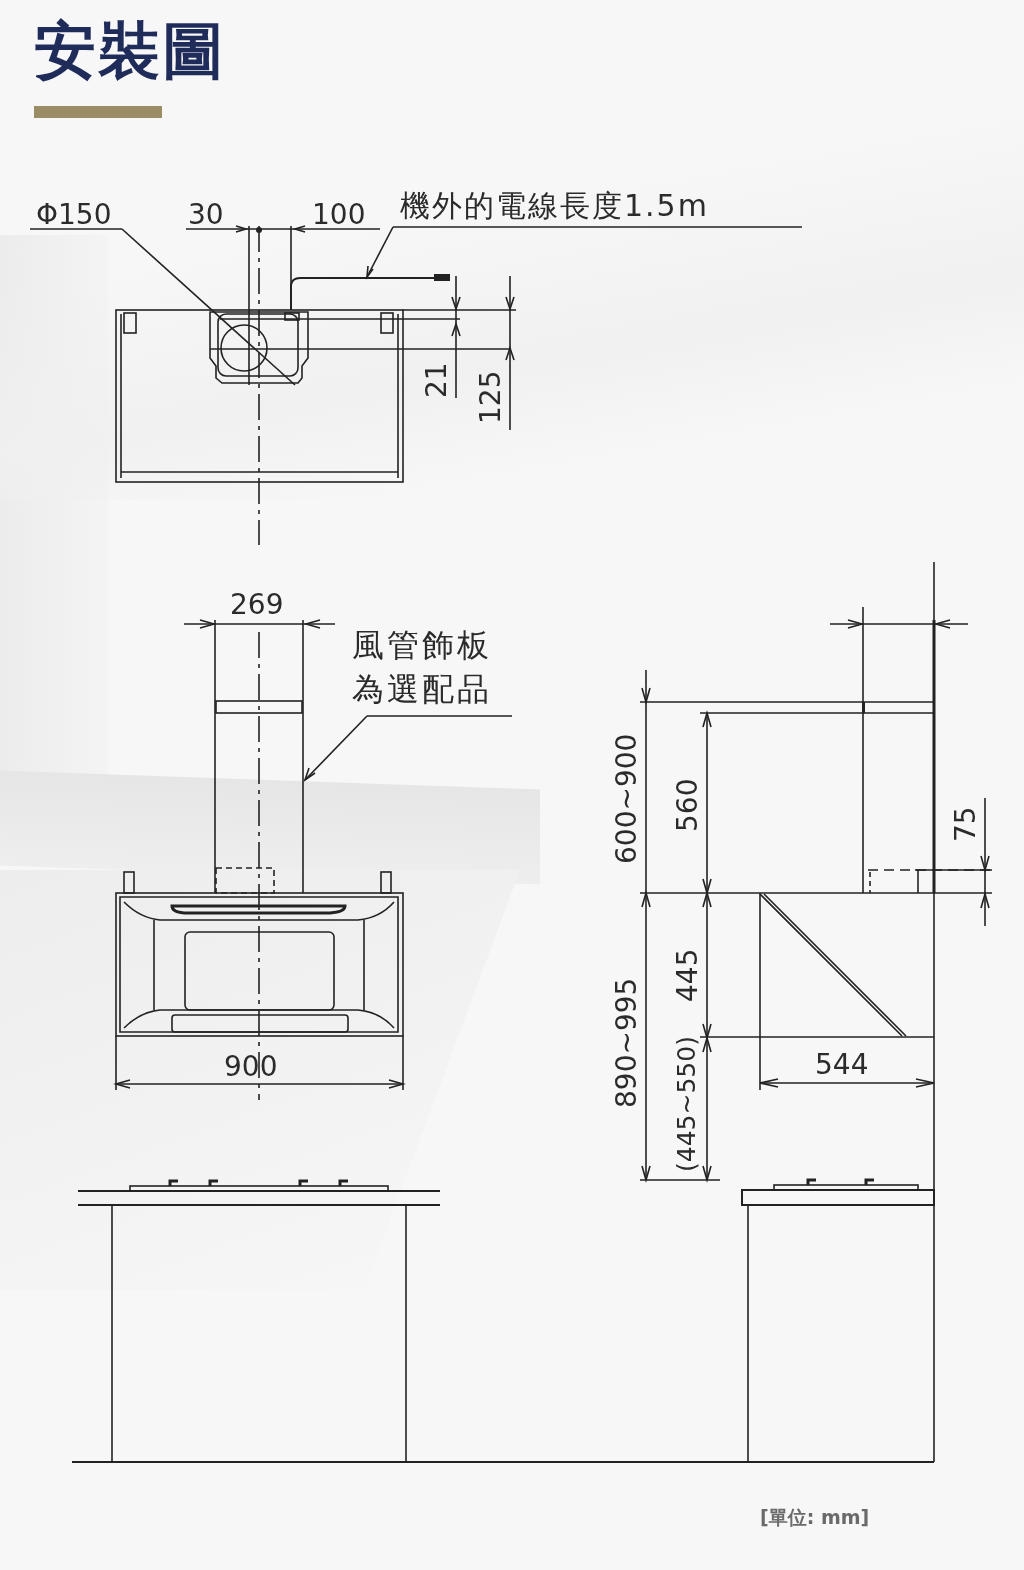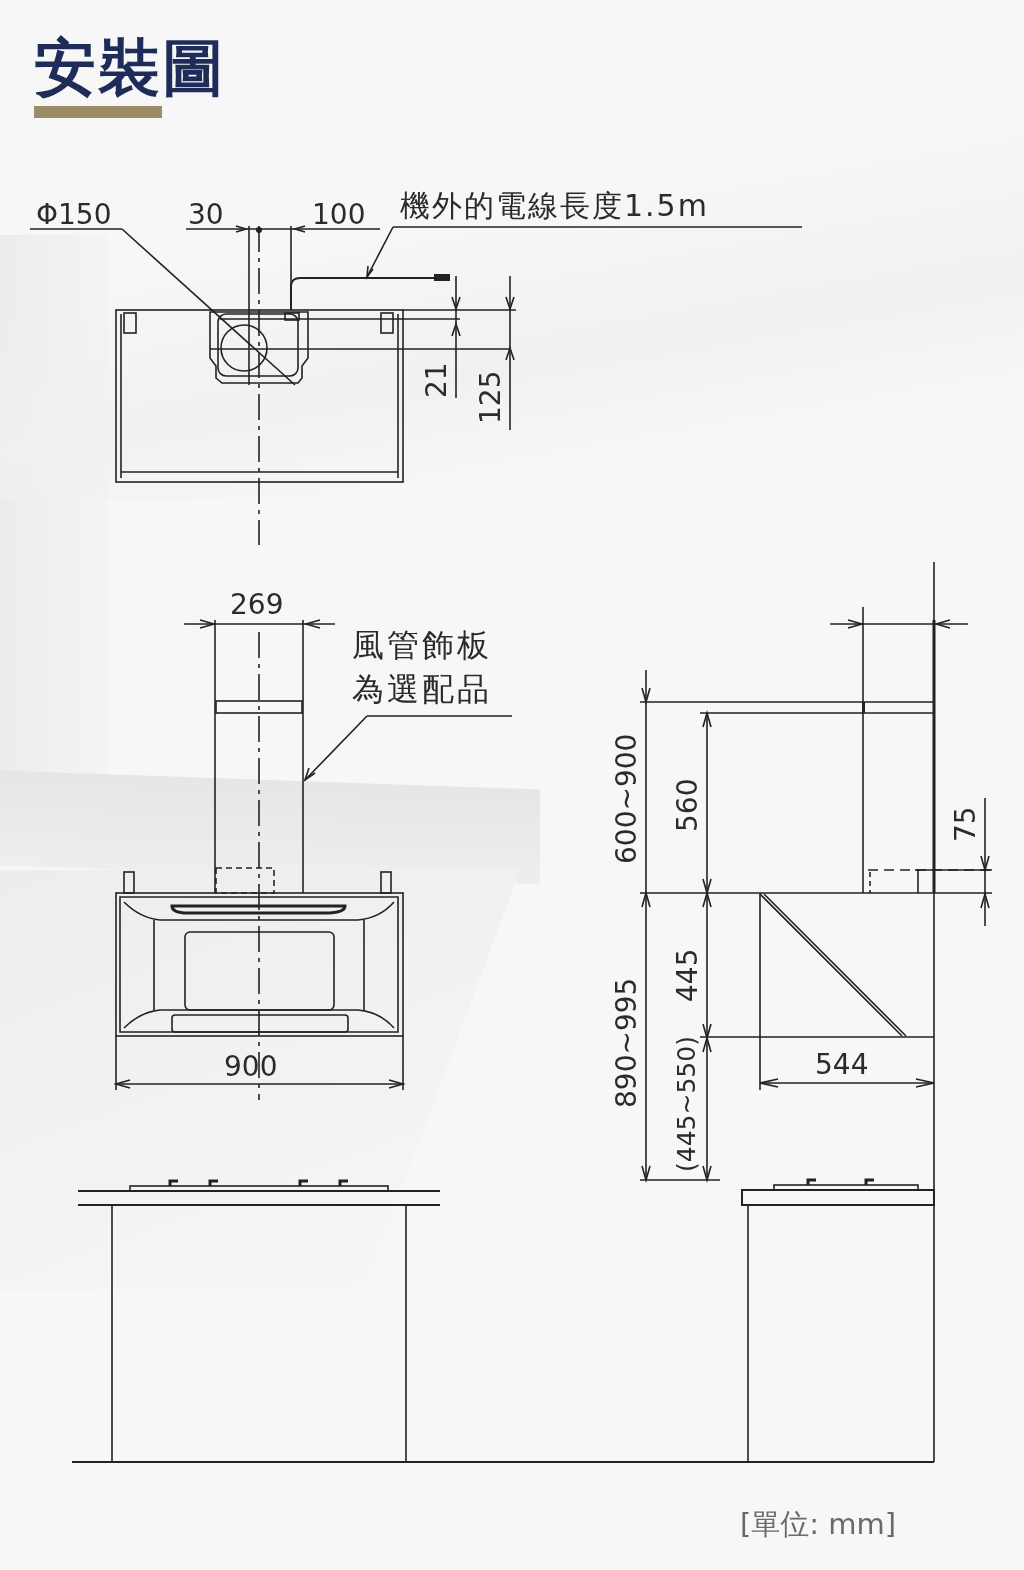--- a/index.html
+++ b/index.html
@@ -3,30 +3,31 @@
 <meta charset="utf-8">
 <style>
   html, body { margin:0; padding:0; }
   body {
     width:1024px; height:1570px; position:relative; overflow:hidden;
     background:#f7f7f7;
     font-family:"DejaVu Sans", sans-serif;
   }
   .bg-shape { position:absolute; pointer-events:none; }
   .title {
-    position:absolute; left:34px; top:28px;
+    position:absolute; left:34px; top:11px;
     font-family:"DejaVu Sans", sans-serif; font-weight:bold;
     font-size:62px; letter-spacing:2px; color:#1f2c5a; line-height:80px;
   }
   .title-bar { position:absolute; left:34px; top:106px; width:128px; height:12px; background:#9a8c64; }
   svg#drawing { position:absolute; left:0; top:0; }
   svg text { font-family:"DejaVu Sans", sans-serif; fill:#2b2b2b; }
   .unit {
-    position:absolute; left:740px; top:1505px; font-size:29px; color:#6a6a6a;
+    position:absolute; left:760px; top:1505px; font-size:19px; color:#6a6a6a;
     font-family:"DejaVu Sans", sans-serif;
+    font-weight:bold;
   }
 </style>
 </head>
 <body>
 
 <div class="bg-shape" style="left:0;top:235px;width:108px;height:550px;background:linear-gradient(90deg,#ececec,#f4f4f4);"></div>
 <div class="bg-shape" style="left:0;top:780px;width:540px;height:95px;background:linear-gradient(180deg,#e6e6e6,#eeeeee);transform:skewY(2deg);"></div>
 <div class="bg-shape" style="left:0;top:870px;width:520px;height:420px;background:linear-gradient(160deg,#ededed 0%,#f3f3f3 60%,#f7f7f7 100%);clip-path:polygon(0 0,100% 0,70% 100%,0 100%);"></div>
 <div class="bg-shape" style="left:0;top:120px;width:1024px;height:380px;background:linear-gradient(170deg,rgba(255,255,255,0) 30%,rgba(240,240,240,0.9) 60%,rgba(255,255,255,0) 80%);"></div>
 

